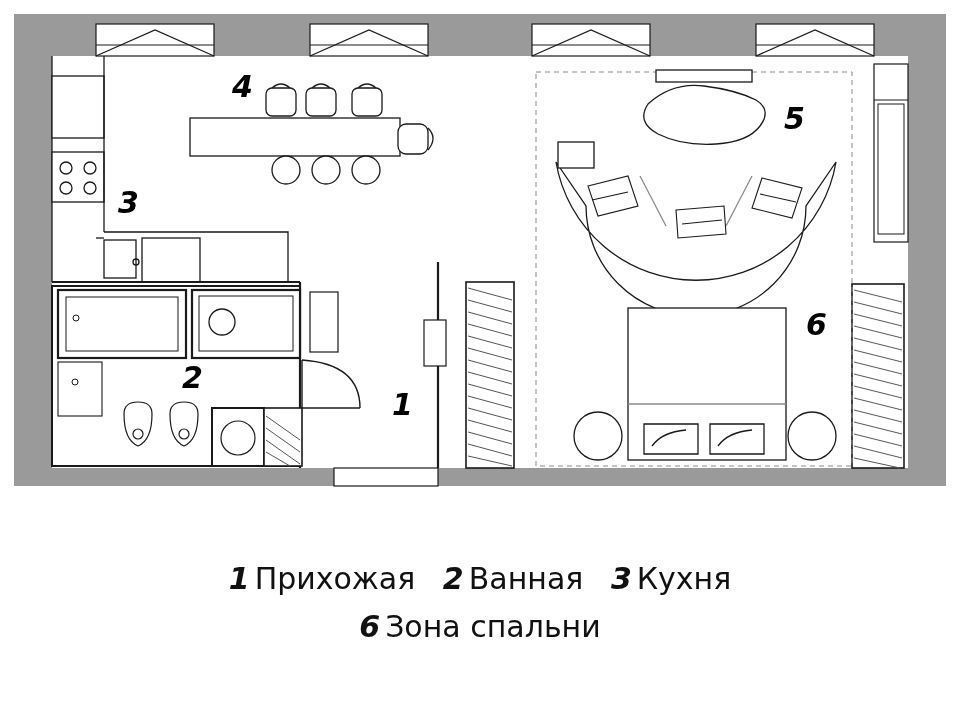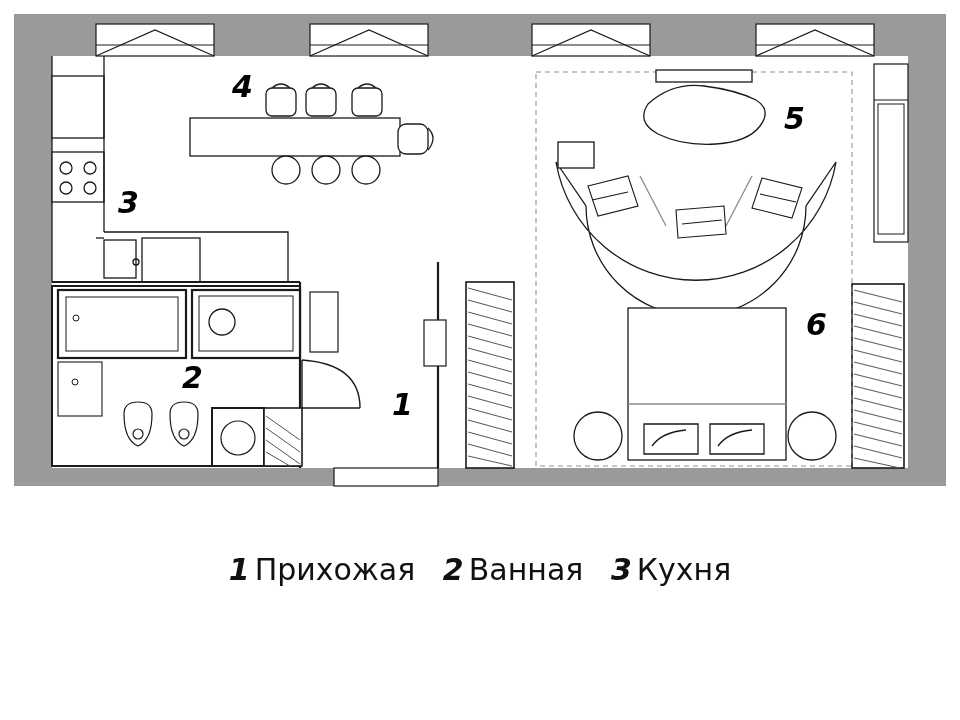--- a/index.html
+++ b/index.html
@@ -45,21 +45,21 @@
     position: absolute;
     left: 0;
     top: 548px;
     width: 960px;
     text-align: center;
     font-family: "DejaVu Sans", sans-serif;
     font-size: 30px;
     color: #111;
   }
   .legend-line {
-    margin: 4px 0 11px 0;
+    margin: 13px 0 11px 0;
     white-space: nowrap;
   }
   .legend-entry {
     display: inline-block;
     margin: 0 9px;
   }
   .legend-entry .num {
     font-weight: bold;
     font-style: italic;
     margin-right: 5px;
@@ -309,15 +309,20 @@
       <span class="legend-entry">
         <span class="num">1</span><span class="name">Прихожая</span>
       </span>
       <span class="legend-entry">
         <span class="num">2</span><span class="name">Ванная</span>
       </span>
       <span class="legend-entry">
         <span class="num">3</span><span class="name">Кухня</span>
       </span>
     </div>
+    <div class="legend-line">
+      <span class="legend-entry">
+        <span class="num">6</span><span class="name">Зона спальни</span>
+      </span>
+    </div>
   </div>
 
 </div>
 
 </body></html>

